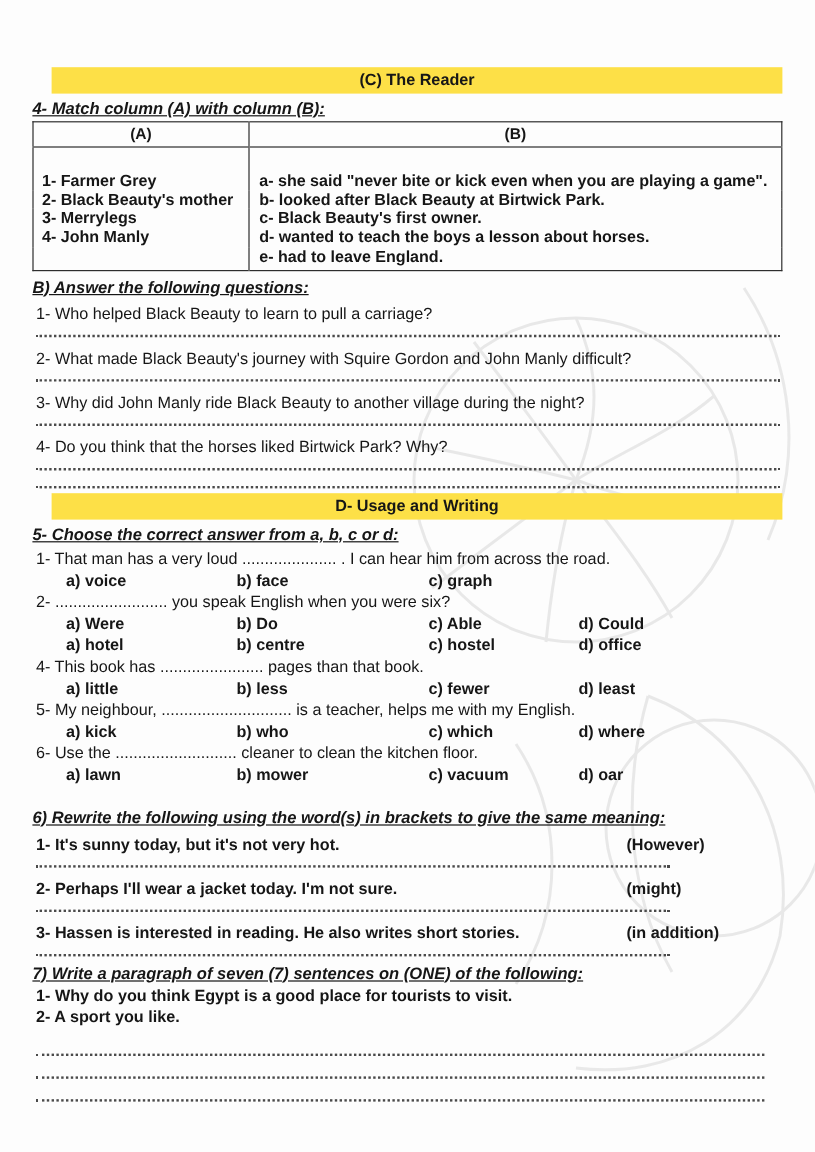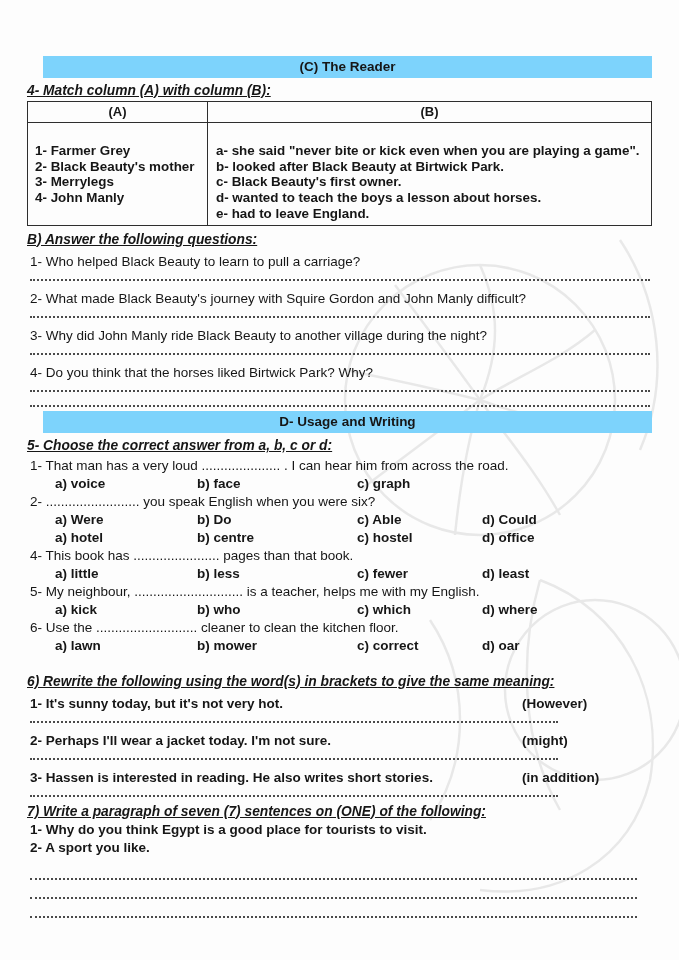--- a/index.html
+++ b/index.html
@@ -11,21 +11,21 @@
     color: #161616;
     overflow: hidden;
   }
   .watermark {
     position: absolute; inset: 0; z-index: 0; pointer-events: none;
   }
   .content {
     position: absolute; left: 27px; top: 56px; width: 625px; z-index: 1;
   }
   .banner {
-    background: #7dd3fc;
+    background: #fde047;
     text-align: center;
     font-weight: bold;
     font-size: 13.5px;
     padding: 3px 0 4px;
     margin-left: 16px;
   }
   .sec-title {
     font-weight: bold;
     font-style: italic;
     text-decoration: underline;
@@ -210,21 +210,21 @@
         <span>b) who</span>
         <span>c) which</span>
         <span>d) where</span>
       </div>
     </div>
     <div>
       <div class="mcq-stem">6- Use the ........................... cleaner to clean the kitchen floor.</div>
       <div class="mcq-opts">
         <span>a) lawn</span>
         <span>b) mower</span>
-        <span>c) correct</span>
+        <span>c) vacuum</span>
         <span>d) oar</span>
       </div>
     </div>
   </div>
 
   <div class="sec-title rewrite-title">6) Rewrite the following using the word(s) in brackets to give the same meaning:</div>
 
   <div>
     <div class="rw-row">
       <span>1- It's sunny today, but it's not very hot.</span>

